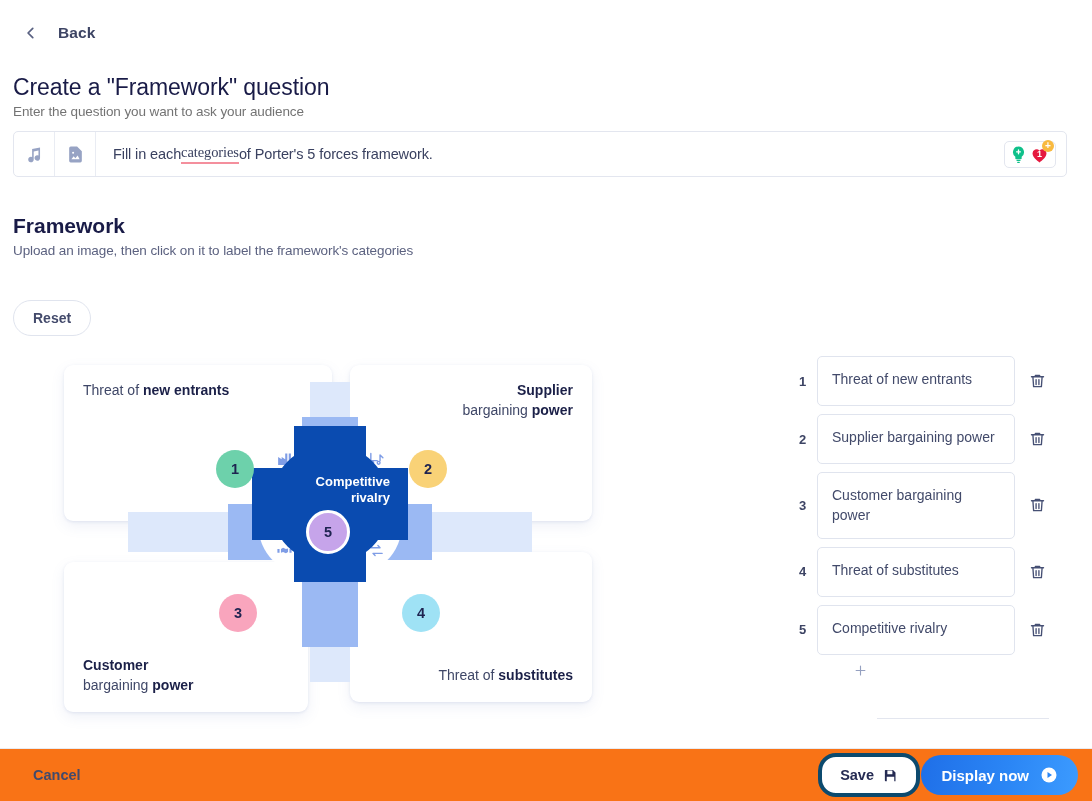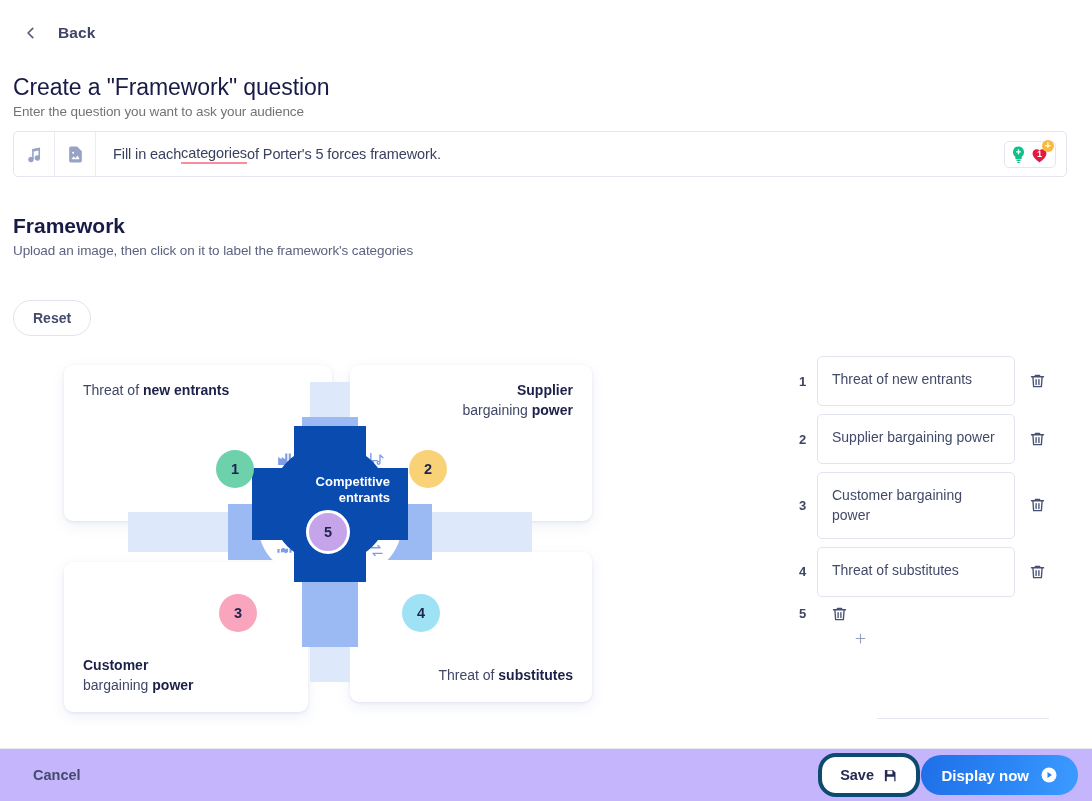--- a/index.html
+++ b/index.html
@@ -41,21 +41,21 @@
   .qbtn {
     width: 41px; display: flex; align-items: center; justify-content: center;
     border-right: 1px solid #e9ecf3; cursor: pointer;
   }
   .qbtn svg { width: 19px; height: 19px; color: #97a3c4; }
   .qtext {
     flex: 1; display: flex; align-items: center; padding-left: 17px;
     font-size: 14.5px; color: #3a4160; letter-spacing: -.1px;
   }
   .misspell {
-    border-bottom: 2px solid #f48f9d; padding-bottom: 1px;
+    border-bottom: 2px solid #f48f9d; padding-bottom: 1px; font-family: Liberation Serif, serif;
   }
   .qbadges {
     display: flex; align-items: center; padding-right: 10px;
   }
   .badge-group {
     display: flex; align-items: center; gap: 1px;
     border: 1px solid #e3e6ef; border-radius: 5px;
     padding: 2px 4px; position: relative; cursor: pointer;
   }
   .bulb-ic { width: 19px; height: 19px; }
@@ -177,21 +177,21 @@
     background: none; border: none; cursor: pointer;
   }
   .add-btn svg { width: 15px; height: 15px; color: #95a0c0; }
   .list-divider {
     position: absolute; left: 84px; top: 362px; width: 172px; height: 1px; background: #e3e6ef;
   }
 
   
   .footer {
     position: absolute; left: 0; bottom: 0; width: 1092px; height: 53px;
-    border-top: 1px solid #e8ebf2; background: #c4b5fd;
+    border-top: 1px solid #e8ebf2; background: #f97316;
     display: flex; align-items: center; padding-left: 16px;
   }
   .cancel-btn {
     position: absolute; left: 33px;
     background: none; border: none; font-family: inherit;
     font-size: 14.5px; font-weight: 600; color: #434a6b; cursor: pointer;
   }
   .save-btn {
     position: absolute; right: 172px;
     height: 44px; padding: 0 18px;
@@ -324,21 +324,21 @@
         <svg viewBox="0 0 24 24" fill="none" stroke="currentColor" stroke-width="2" stroke-linecap="round" stroke-linejoin="round">
             <path d="M4 8h13l-3-3M20 16H7l3 3"></path>
           </svg>
       </div>
 
       <div class="core"></div>
       <div class="core-cross-v"></div>
       <div class="core-cross-h"></div>
       <div class="core-label">
         <span>Competitive</span><br>
-        <span>entrants</span>
+        <span>rivalry</span>
       </div>
       <div class="nd5">5</div>
     </div>
 
     <div class="numdot nd1">1</div>
     <div class="numdot nd2">2</div>
     <div class="numdot nd3">3</div>
     <div class="numdot nd4">4</div>
   </div>
 
@@ -378,20 +378,21 @@
       <div class="ainput">Threat of substitutes</div>
       <button class="trash-btn">
         <svg viewBox="0 0 24 24" fill="none" stroke="currentColor" stroke-width="1.9" stroke-linecap="round" stroke-linejoin="round">
             <path d="M3.5 6h17M9 6V4h6v2M5.5 6l1 14h11l1-14"></path>
             <path d="M10 10v7M14 10v7"></path>
           </svg>
       </button>
     </div>
     <div class="arow">
       <div class="arow-num">5</div>
+      <div class="ainput">Competitive rivalry</div>
       <button class="trash-btn">
         <svg viewBox="0 0 24 24" fill="none" stroke="currentColor" stroke-width="1.9" stroke-linecap="round" stroke-linejoin="round">
             <path d="M3.5 6h17M9 6V4h6v2M5.5 6l1 14h11l1-14"></path>
             <path d="M10 10v7M14 10v7"></path>
           </svg>
       </button>
     </div>
 
     <div class="addrow">
       <div class="arow-num"></div>

